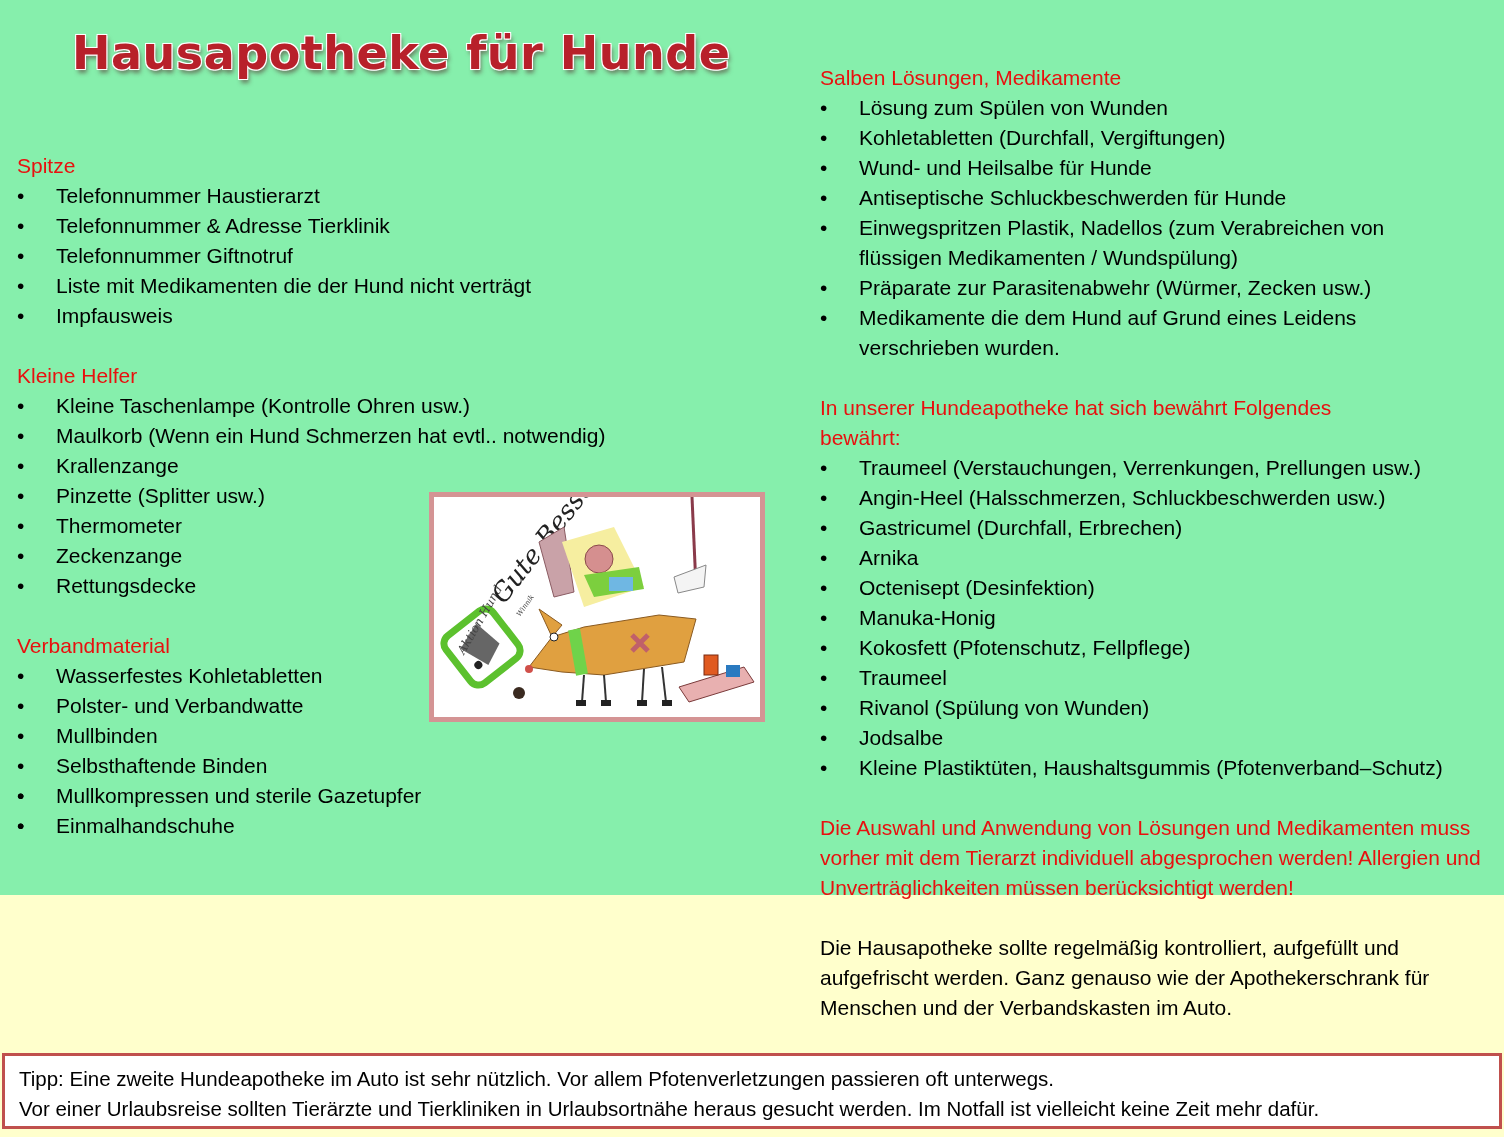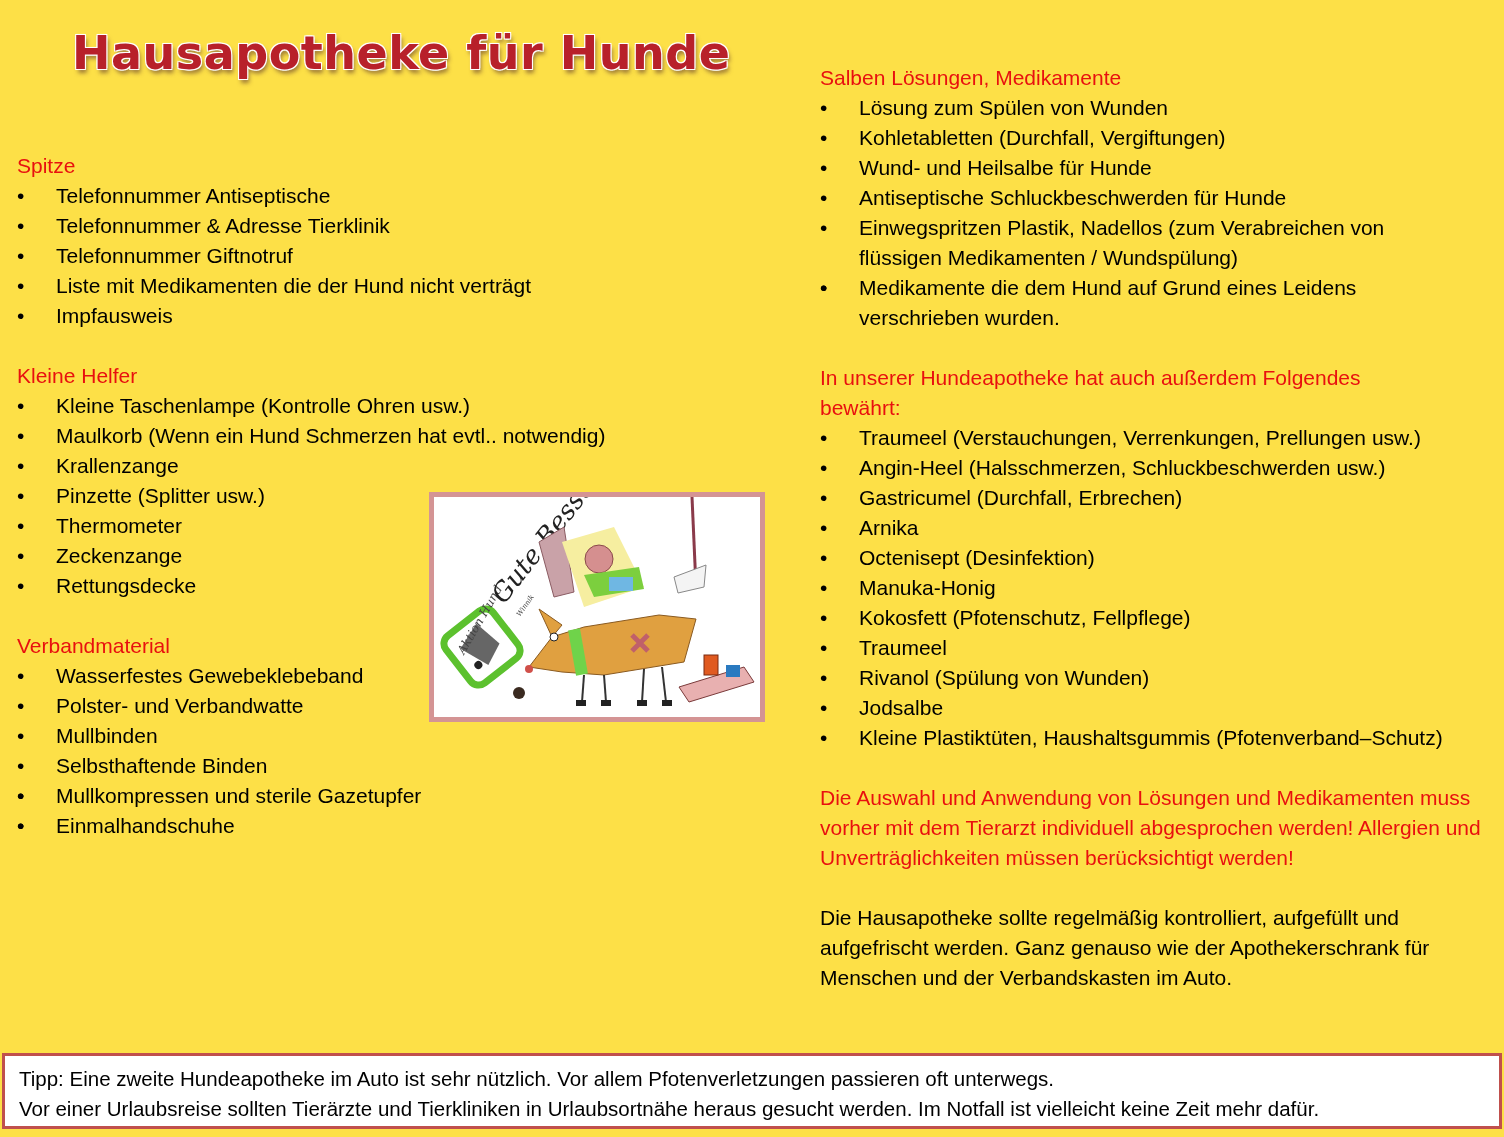--- a/index.html
+++ b/index.html
@@ -3,21 +3,21 @@
 <meta charset="utf-8">
 <style>
   html, body { margin: 0; padding: 0; }
   body {
     width: 1504px; height: 1137px; overflow: hidden;
     background: #ffffcc;
     font-family: "Liberation Sans", sans-serif;
     color: #000;
     position: relative;
   }
-  .slide { position: absolute; left: 0; top: 0; width: 1504px; height: 1137px; background: #fde047; }
+  .slide { position: absolute; left: 0; top: 0; width: 1504px; height: 895px; background: #86efac; }
   .title {
     position: absolute; left: 72px; top: 26px;
     font-family: "DejaVu Sans", sans-serif;
     font-weight: bold; font-size: 46px; letter-spacing: 0.5px;
     color: #b8202a;
     text-shadow: 0 0 2px #fff, 1px 1px 0 #fff, -1px -1px 0 #fff, 1px -1px 0 #fff, -1px 1px 0 #fff, 2px 4px 4px rgba(80,40,40,0.55);
     white-space: nowrap;
   }
   .col { position: absolute; font-size: 21px; line-height: 30px; }
   .col-left { left: 17px; top: 121px; width: 690px; }
@@ -50,21 +50,21 @@
 
 <div class="slide">
 
   <div class="title">Hausapotheke für Hunde</div>
 
   <div class="col col-left">
     <div class="gap"></div>
 
     <div class="heading">Spitze</div>
     <ul class="bullets">
-      <li><span class="bullet">•</span><span>Telefonnummer Antiseptische</span></li>
+      <li><span class="bullet">•</span><span>Telefonnummer Haustierarzt</span></li>
       <li><span class="bullet">•</span><span>Telefonnummer &amp; Adresse Tierklinik</span></li>
       <li><span class="bullet">•</span><span>Telefonnummer Giftnotruf</span></li>
       <li><span class="bullet">•</span><span>Liste mit Medikamenten die der Hund nicht verträgt</span></li>
       <li><span class="bullet">•</span><span>Impfausweis</span></li>
     </ul>
     <div class="gap"></div>
 
     <div class="heading">Kleine Helfer</div>
     <ul class="bullets">
       <li><span class="bullet">•</span><span>Kleine Taschenlampe (Kontrolle Ohren usw.)</span></li>
@@ -72,21 +72,21 @@
       <li><span class="bullet">•</span><span>Krallenzange</span></li>
       <li><span class="bullet">•</span><span>Pinzette (Splitter usw.)</span></li>
       <li><span class="bullet">•</span><span>Thermometer</span></li>
       <li><span class="bullet">•</span><span>Zeckenzange</span></li>
       <li><span class="bullet">•</span><span>Rettungsdecke</span></li>
     </ul>
     <div class="gap"></div>
 
     <div class="heading">Verbandmaterial</div>
     <ul class="bullets narrow">
-      <li><span class="bullet">•</span><span>Wasserfestes Gewebeklebeband</span></li>
+      <li><span class="bullet">•</span><span>Wasserfestes Kohletabletten</span></li>
       <li><span class="bullet">•</span><span>Polster- und Verbandwatte</span></li>
       <li><span class="bullet">•</span><span>Mullbinden</span></li>
       <li><span class="bullet">•</span><span>Selbsthaftende Binden</span></li>
       <li class="wrap-item"><span class="bullet">•</span></li>
       <li><span class="bullet">•</span><span>Mullkompressen und sterile Gazetupfer</span></li>
       <li><span class="bullet">•</span></li>
       <li><span class="bullet">•</span><span>Einmalhandschuhe</span></li>
     </ul>
   </div>
 
@@ -134,26 +134,26 @@
   </div>
 
   <div class="col col-right right-narrow">
     <div class="heading">Salben Lösungen, Medikamente</div>
     <ul class="bullets">
       <li><span class="bullet">•</span><span>Lösung zum Spülen von Wunden</span></li>
       <li><span class="bullet">•</span><span>Kohletabletten (Durchfall, Vergiftungen)</span></li>
       <li><span class="bullet">•</span><span>Wund- und Heilsalbe für Hunde</span></li>
       <li><span class="bullet">•</span><span>Antiseptische Schluckbeschwerden für Hunde</span></li>
       <li class="wrap-med"><span class="bullet">•</span><span>Einwegspritzen Plastik, Nadellos (zum Verabreichen von flüssigen Medikamenten / Wundspülung)</span></li>
-      <li><span class="bullet">•</span></li>
+      <li><span class="bullet">•</span><span>Präparate zur Parasitenabwehr (Würmer, Zecken usw.)</span></li>
       <li class="wrap-leiden"><span class="bullet">•</span><span>Medikamente die dem Hund auf Grund eines Leidens verschrieben wurden.</span></li>
     </ul>
     <div class="gap"></div>
 
-    <div class="heading" style="width:590px">In unserer Hundeapotheke hat auch außerdem Folgendes bewährt:</div>
+    <div class="heading" style="width:590px">In unserer Hundeapotheke hat sich bewährt Folgendes bewährt:</div>
     <ul class="bullets">
       <li><span class="bullet">•</span><span>Traumeel (Verstauchungen, Verrenkungen, Prellungen usw.)</span></li>
       <li><span class="bullet">•</span><span>Angin-Heel (Halsschmerzen, Schluckbeschwerden usw.)</span></li>
       <li><span class="bullet">•</span><span>Gastricumel (Durchfall, Erbrechen)</span></li>
       <li><span class="bullet">•</span><span>Arnika</span></li>
       <li><span class="bullet">•</span><span>Octenisept (Desinfektion)</span></li>
       <li><span class="bullet">•</span><span>Manuka-Honig</span></li>
       <li><span class="bullet">•</span><span>Kokosfett (Pfotenschutz, Fellpflege)</span></li>
       <li><span class="bullet">•</span><span>Traumeel</span></li>
       <li><span class="bullet">•</span><span>Rivanol (Spülung von Wunden)</span></li>

